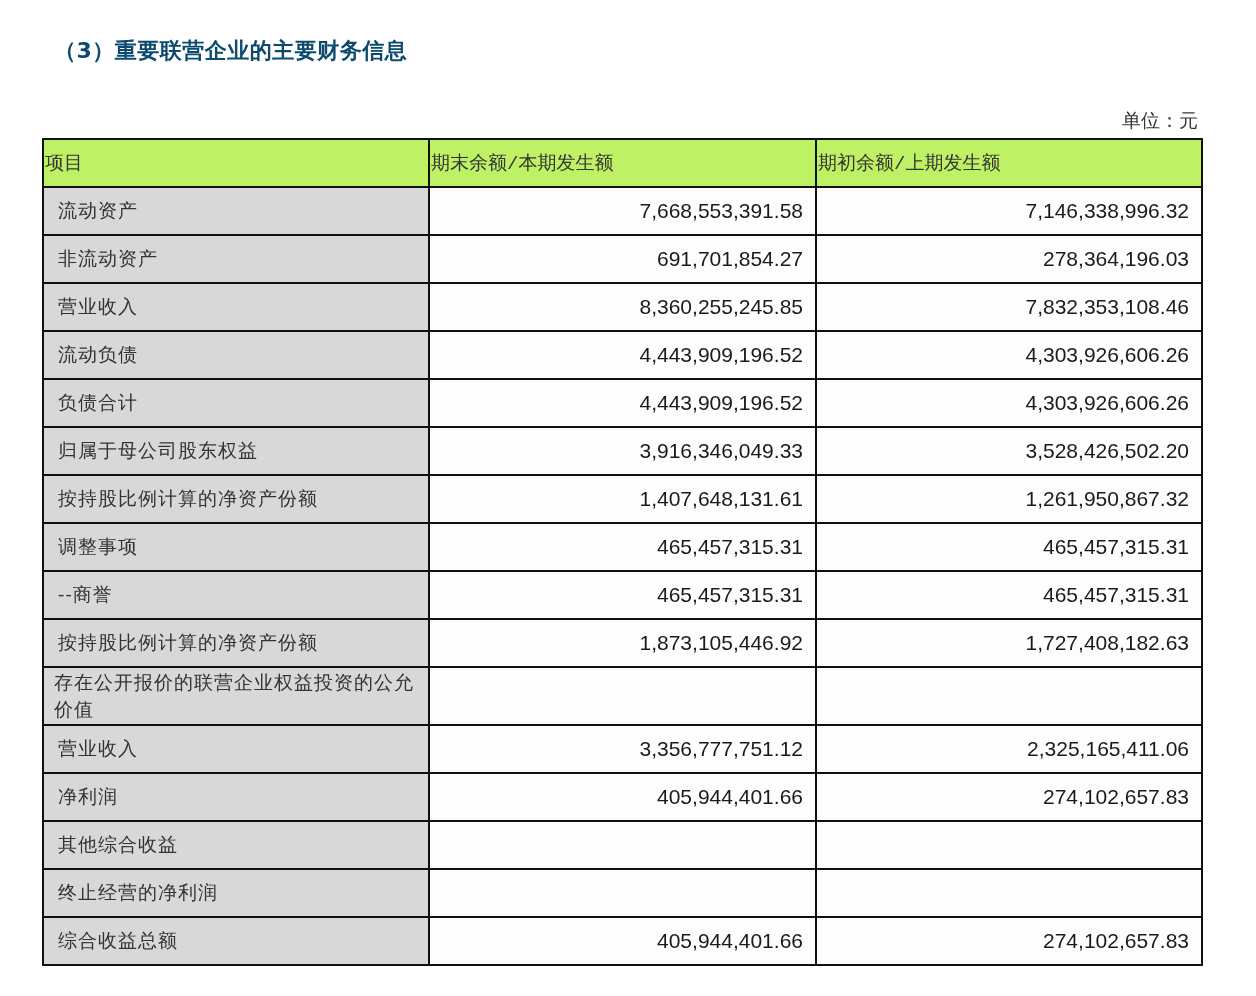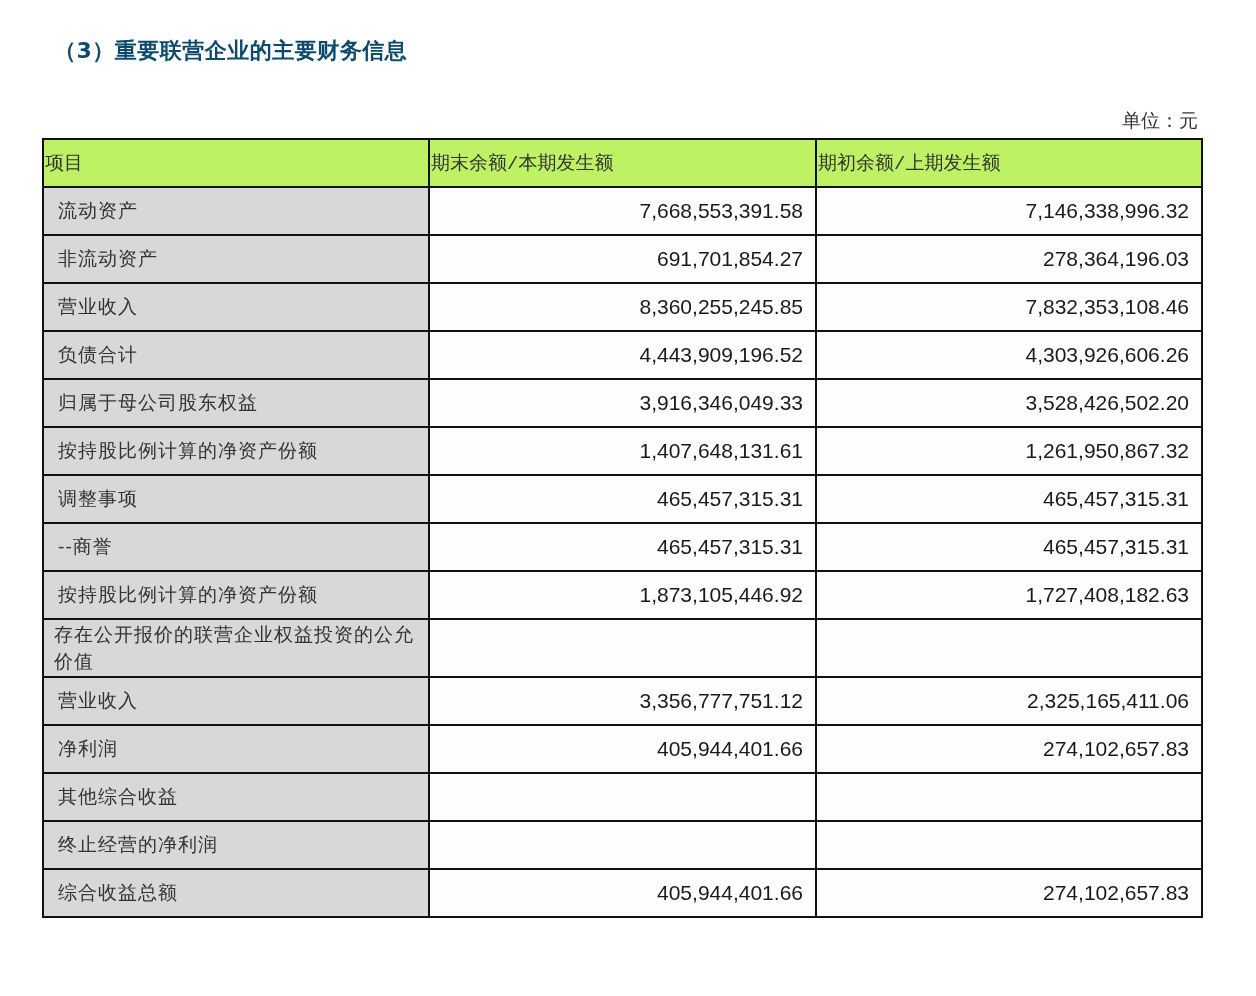--- a/index.html
+++ b/index.html
@@ -53,20 +53,25 @@
       </tr>
     <tr>
         <td class="label">非流动资产</td>
         <td class="num">691,701,854.27</td>
         <td class="num">278,364,196.03</td>
       </tr>
     <tr>
         <td class="label">营业收入</td>
         <td class="num">8,360,255,245.85</td>
         <td class="num">7,832,353,108.46</td>
+      </tr>
+    <tr>
+        <td class="label">流动负债</td>
+        <td class="num">4,443,909,196.52</td>
+        <td class="num">4,303,926,606.26</td>
       </tr>
     <tr>
         <td class="label">负债合计</td>
         <td class="num">4,443,909,196.52</td>
         <td class="num">4,303,926,606.26</td>
       </tr>
     <tr>
         <td class="label">归属于母公司股东权益</td>
         <td class="num">3,916,346,049.33</td>
         <td class="num">3,528,426,502.20</td>

